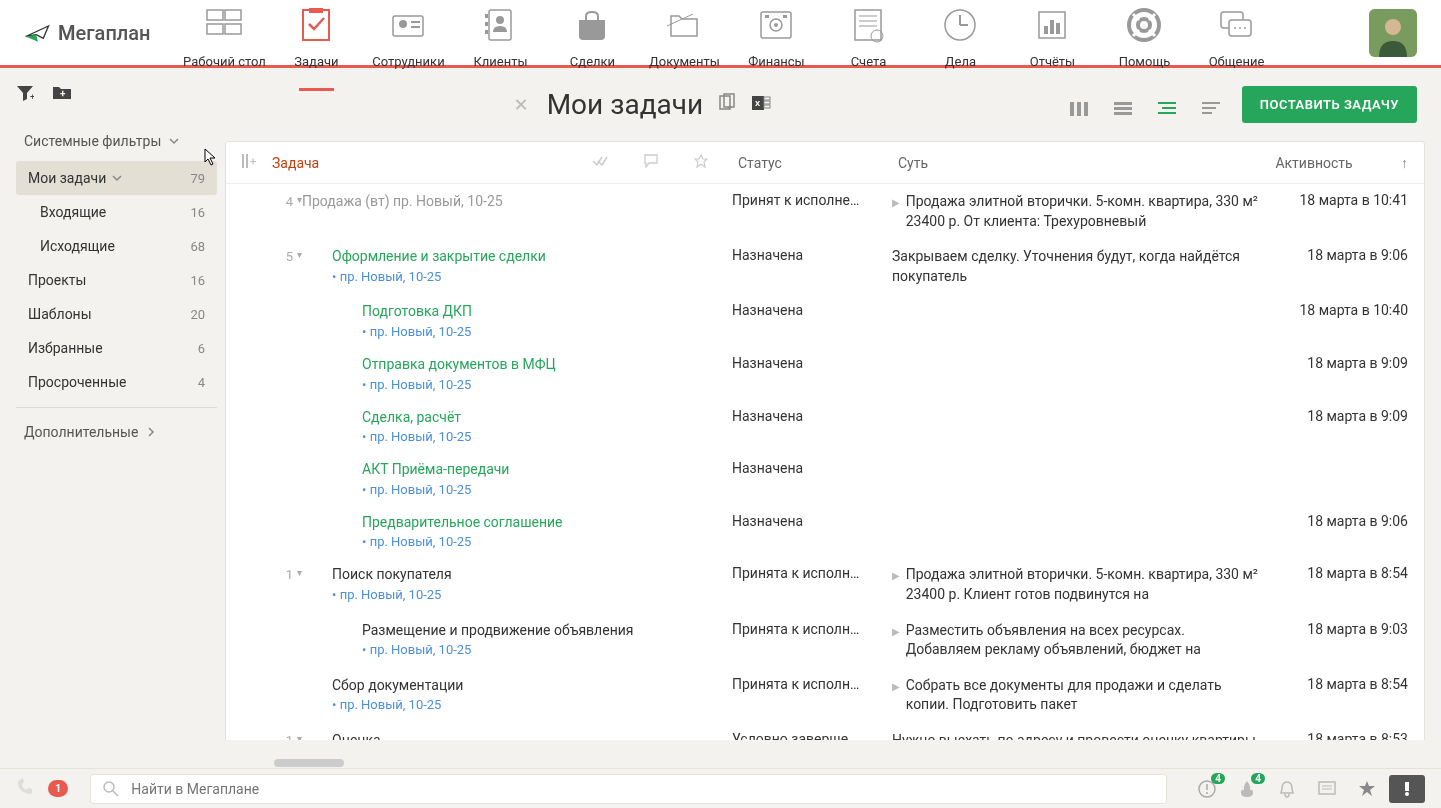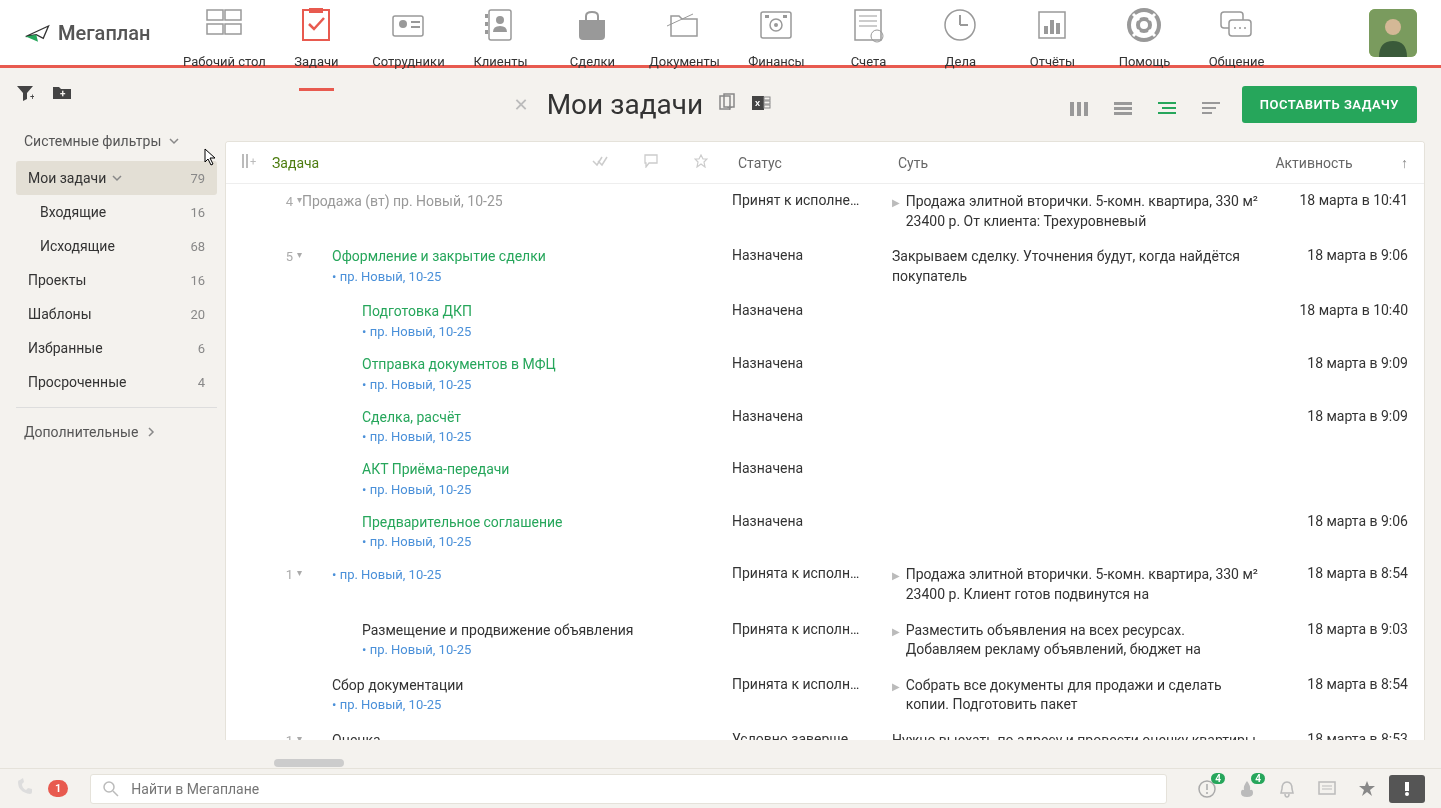--- a/index.html
+++ b/index.html
@@ -36,21 +36,21 @@
 .cursor-arrow{position:absolute;left:204px;top:148px}
 .page-title{font-size:28px;font-weight:400;color:#333}
 .header-icon{color:#888;cursor:pointer}
 .view-controls{margin-left:auto;display:flex;align-items:flex-end;gap:18px}
 .view-btn{color:#888;cursor:pointer;padding:4px}
 .view-btn.active{color:#26a65b}
 .create-btn{background:#26a65b;color:#fff;border:none;padding:11px 18px;font-size:13px;font-weight:600;letter-spacing:.5px;border-radius:3px;cursor:pointer}
 .table-container{flex:1;background:#fff;margin:0 16px 0 0;border-radius:4px 4px 0 0;overflow:auto;border:1px solid #e5e2da;border-bottom:none}
 .table-header{display:flex;align-items:center;padding:12px 16px;border-bottom:1px solid #eee;color:#666;font-size:14px;position:sticky;top:0;background:#fff;z-index:2}
 .th-expand{width:30px;color:#999}
-.th-task{flex:0 0 320px;color:#4d7c0f}
+.th-task{flex:0 0 320px;color:#c2410c}
 .th-icons{flex:0 0 140px;display:flex;gap:36px;justify-content:flex-end;padding-right:30px;color:#bbb}
 .th-status{flex:0 0 160px}
 .th-essence{flex:1;min-width:0}
 .th-activity{flex:0 0 140px;text-align:center}
 .th-sort{width:24px;text-align:right;color:#888}
 .task-row{display:flex;padding:8px 16px;border-bottom:0px solid #f5f5f5;font-size:14px}
 .td-tree{flex:0 0 60px;display:flex;align-items:flex-start;justify-content:flex-end;gap:4px;padding-top:2px}
 .tree-num{color:#aaa;font-size:13px}
 .tree-chev{color:#aaa;font-size:10px;cursor:pointer}
 .td-task{flex:0 0 430px;min-width:0}
@@ -450,20 +450,21 @@
               <span class="essence-text"></span>
             </div>
             <div class="td-activity">18 марта в 9:06</div>
           </div>
           <div class="task-row">
             <div class="td-tree" style="padding-left:30px">
               <span class="tree-num">1</span>
               <span class="tree-chev">▾</span>
             </div>
             <div class="td-task" style="padding-left:30px">
+              <div class="task-title black">Поиск покупателя</div>
               <div class="task-tag">пр. Новый, 10-25</div>
             </div>
             <div class="td-status">Принята к исполн…</div>
             <div class="td-essence">
               <span class="essence-arrow">▶</span>
               <span class="essence-text">Продажа элитной вторички. 5-комн. квартира, 330 м² 23400 р. Клиент готов подвинутся на</span>
             </div>
             <div class="td-activity">18 марта в 8:54</div>
           </div>
           <div class="task-row">

